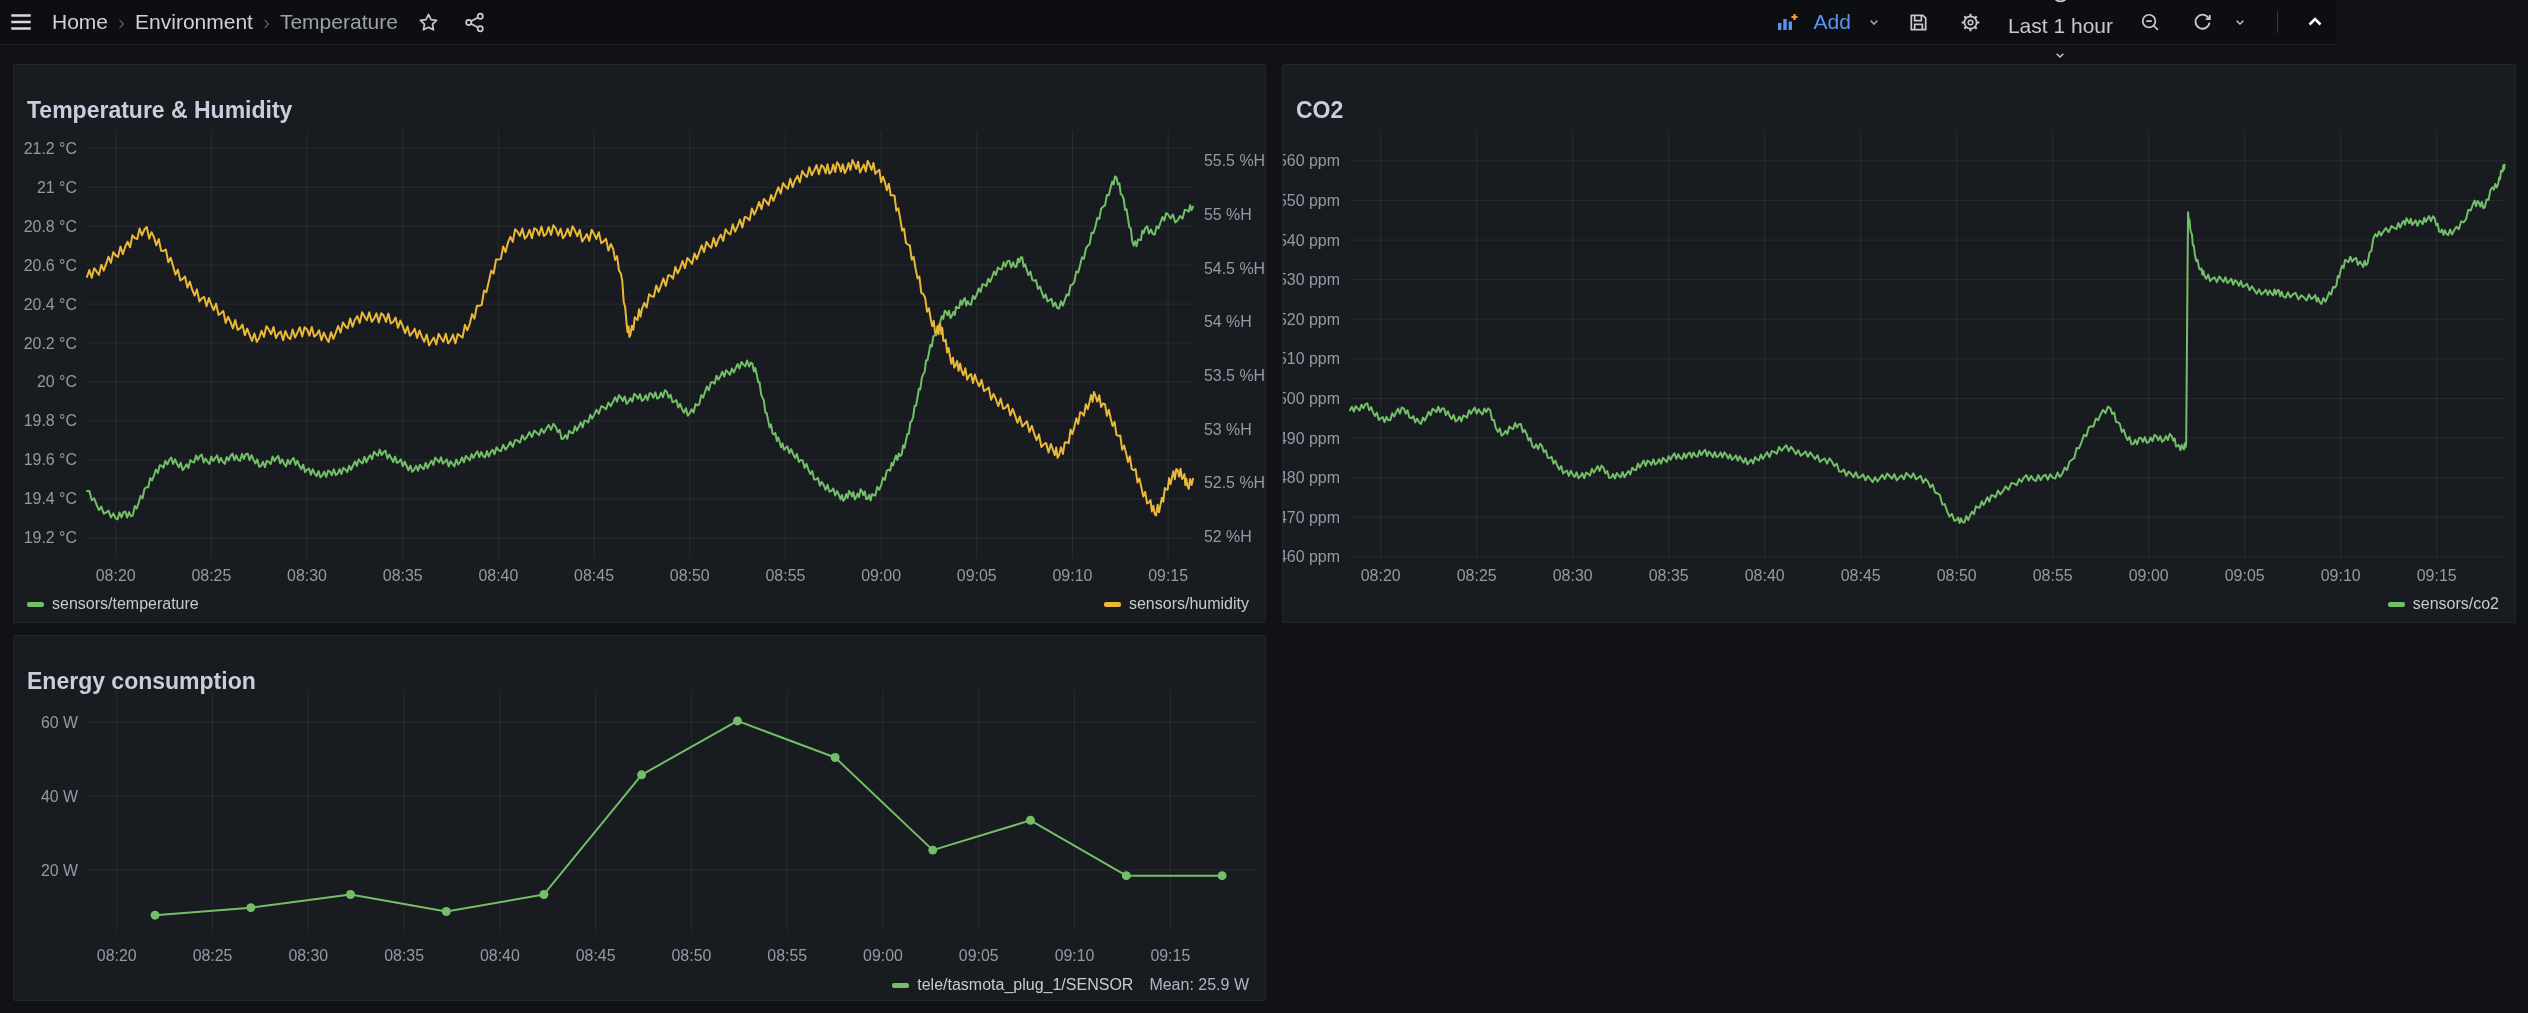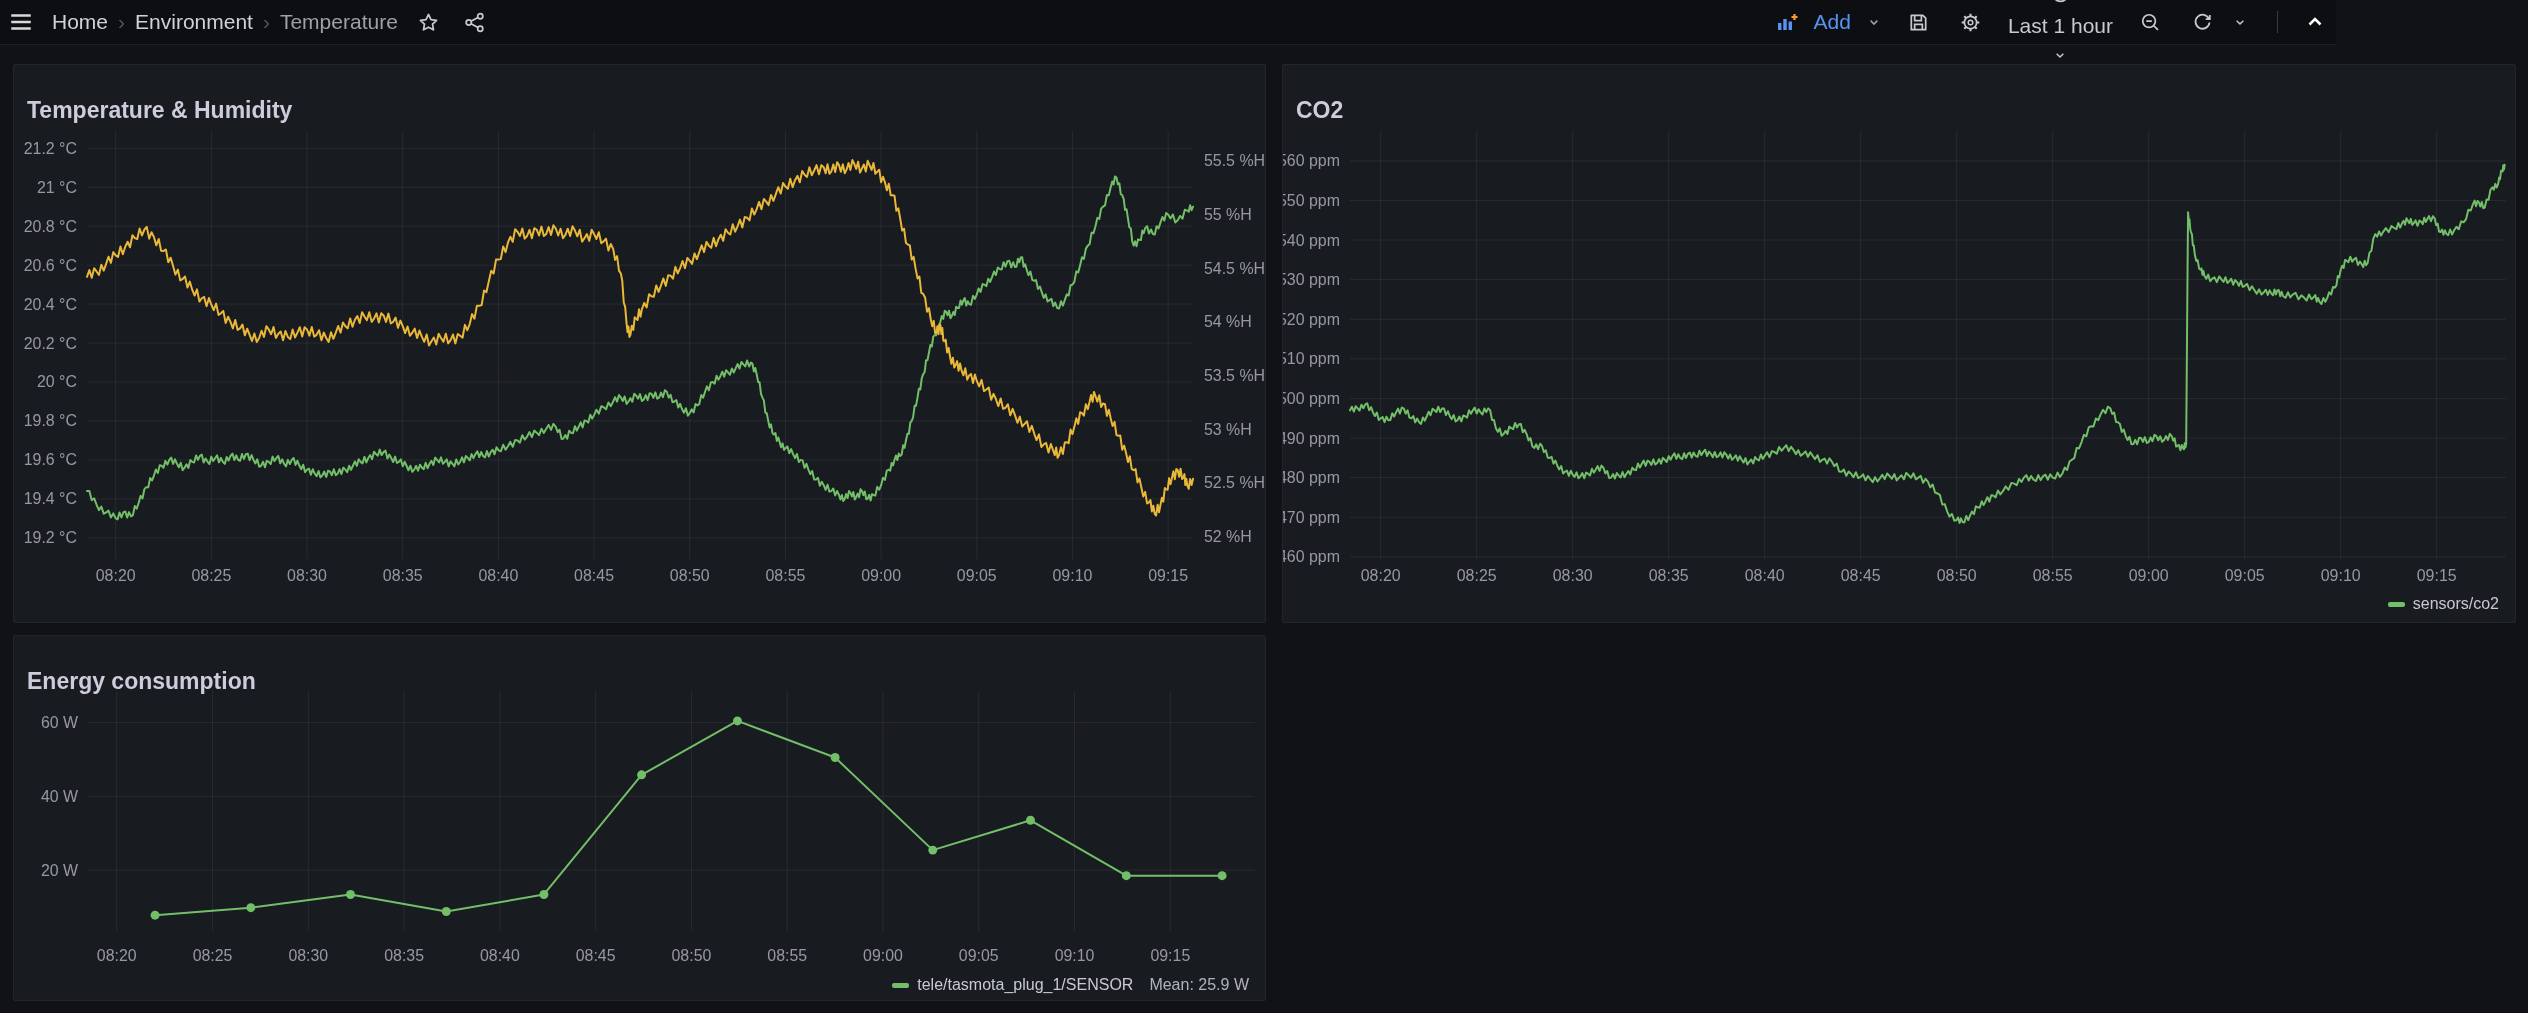--- a/index.html
+++ b/index.html
@@ -187,20 +187,30 @@
         <line x1="964.993079584775" x2="964.993079584775" y1="66" y2="496" class="grid"></line>
         <text x="964.993079584775" y="518" class="tick bottom">09:05</text>
         <line x1="1061.0138408304497" x2="1061.0138408304497" y1="66" y2="496" class="grid"></line>
         <text x="1061.0138408304497" y="518" class="tick bottom">09:10</text>
         <line x1="1157.0346020761247" x2="1157.0346020761247" y1="66" y2="496" class="grid"></line>
         <text x="1157.0346020761247" y="518" class="tick bottom">09:15</text>
         <path d="M72.0 427.6L74.4 427.5L76.8 436.9L79.2 434.9L81.6 441.3L84.0 446.7L86.4 443.2L88.8 450.3L91.2 449.1L93.6 447.2L96.0 454.1L98.4 450.0L100.8 455.0L102.7 456.0L104.6 449.0L106.6 454.1L108.5 449.1L110.4 448.1L112.3 454.2L114.2 448.7L116.2 453.0L118.1 451.7L120.0 442.6L121.9 445.2L123.9 439.3L125.8 432.4L127.7 435.0L129.6 425.7L131.5 423.7L133.5 423.9L135.4 414.5L137.3 417.0L139.2 412.0L141.1 406.0L143.1 409.5L145.0 401.6L146.9 402.2L148.8 404.2L150.7 397.3L152.7 401.0L154.6 396.3L156.5 394.0L158.4 400.4L160.3 395.7L162.3 400.2L164.2 403.7L166.1 399.2L168.0 406.7L169.9 404.1L171.9 400.7L173.8 404.4L175.7 396.4L177.6 398.3L179.5 398.9L181.5 391.8L183.4 396.3L185.3 392.4L187.2 390.9L189.1 398.9L191.1 394.9L193.0 398.3L194.9 400.5L196.8 393.0L198.7 397.5L200.7 394.4L202.6 391.8L204.5 398.8L206.4 394.3L208.3 398.3L210.3 400.3L212.2 393.4L214.1 397.0L216.0 392.4L218.0 390.0L219.9 396.5L221.8 391.8L223.7 396.3L225.6 397.3L227.6 390.4L229.5 395.4L231.4 390.5L233.3 390.0L235.2 396.6L237.2 391.5L239.1 396.3L241.0 399.9L242.9 395.7L244.8 403.2L246.8 402.2L248.7 398.2L250.6 403.7L252.5 397.3L254.4 398.3L256.4 400.5L258.3 393.0L260.2 397.5L262.1 394.4L264.0 392.3L266.0 399.8L267.9 395.8L269.8 400.2L271.7 402.8L273.6 396.3L275.6 400.5L277.5 396.3L279.4 394.4L281.3 401.4L283.2 397.2L285.2 402.2L287.1 405.6L289.0 401.1L290.9 408.6L292.8 406.1L294.8 405.1L296.7 411.2L298.6 405.7L300.5 410.0L302.4 412.6L304.4 407.5L306.3 413.9L308.2 412.0L310.1 408.0L312.1 413.5L314.0 407.1L315.9 408.0L317.8 411.7L319.7 405.7L321.7 411.6L323.6 410.0L325.5 405.5L327.4 410.5L329.3 404.1L331.3 406.1L333.2 408.6L335.1 402.2L337.0 406.3L338.9 402.2L340.9 397.9L342.8 402.3L344.7 395.7L346.6 398.3L348.5 399.8L350.5 393.3L352.4 398.9L354.3 394.4L356.2 391.5L358.1 395.6L360.1 388.1L362.0 390.5L363.9 392.1L365.8 386.0L367.7 391.5L369.7 388.5L371.6 387.0L373.5 395.0L375.4 391.0L377.3 394.4L379.3 398.5L381.2 393.0L383.1 399.4L385.0 398.3L386.9 395.7L388.9 402.7L390.8 398.2L392.7 402.2L394.6 406.7L396.6 402.2L398.5 408.3L400.4 406.1L402.3 402.3L404.2 407.2L406.2 401.1L408.1 404.1L410.0 405.6L411.9 399.2L413.8 404.7L415.8 400.2L417.7 397.3L419.6 401.4L421.5 394.0L423.4 396.3L425.4 398.9L427.3 393.8L429.2 400.2L431.1 398.3L433.0 395.8L435.0 402.8L436.9 397.8L438.8 400.2L440.7 402.9L442.6 395.9L444.6 400.9L446.5 398.3L448.4 393.8L450.3 398.8L452.2 392.4L454.2 394.4L456.1 396.9L458.0 390.5L459.9 394.6L461.8 390.5L463.8 387.6L465.7 393.5L467.6 388.4L469.5 392.4L471.4 393.9L473.4 387.5L475.3 393.0L477.2 388.5L479.1 386.1L481.0 390.7L483.0 383.7L484.9 386.5L487.3 387.7L489.7 381.1L492.1 386.1L494.5 382.6L496.9 378.2L499.3 383.2L501.7 376.3L504.1 376.8L506.5 379.0L508.9 371.5L511.3 376.0L513.7 372.9L516.1 368.4L518.5 373.4L520.9 366.9L523.3 369.0L525.7 371.5L528.1 365.1L530.5 369.2L532.9 365.0L535.3 361.2L537.7 366.2L540.1 360.1L542.5 363.1L544.4 368.5L546.3 366.0L548.3 375.4L550.2 374.8L552.1 371.4L554.0 375.1L555.9 367.1L557.9 369.0L559.8 369.6L561.7 362.5L563.6 367.0L565.5 363.1L567.5 358.6L569.4 363.7L571.3 356.8L573.2 357.2L575.1 358.9L577.1 351.0L579.0 354.9L580.9 351.4L583.3 345.9L585.7 349.9L588.1 342.5L590.5 343.5L592.9 345.6L595.3 338.7L597.7 342.3L600.1 337.7L602.0 333.4L604.0 337.8L605.9 331.2L607.8 333.8L609.7 337.2L611.6 332.7L613.6 340.2L615.5 337.7L617.4 334.3L619.3 337.9L621.2 329.9L623.2 331.8L625.1 334.9L627.0 330.3L628.9 337.2L630.8 335.7L632.8 331.3L634.7 336.3L636.6 329.4L638.5 329.9L640.4 334.0L642.4 328.5L644.3 334.9L646.2 333.8L648.1 328.8L650.0 333.3L652.0 326.4L653.9 327.9L655.8 333.9L657.7 330.9L659.6 338.4L661.6 337.7L663.5 336.3L665.4 343.7L667.3 340.0L669.2 345.5L671.2 348.9L673.1 344.5L675.0 352.0L676.9 349.4L678.9 345.5L680.8 348.7L682.7 340.2L684.6 341.6L686.5 340.3L688.5 331.2L690.4 333.8L692.3 327.9L694.2 322.5L696.1 326.5L698.1 318.6L700.0 318.1L701.9 319.8L703.8 311.9L705.7 315.8L707.7 312.3L709.6 307.8L711.5 312.8L713.4 306.4L715.3 308.4L717.3 310.9L719.2 304.5L721.1 308.6L723.0 304.5L724.9 300.1L726.9 304.6L728.8 298.0L730.7 300.5L732.6 302.5L734.5 296.6L736.5 302.6L738.4 298.6L739.8 299.6L741.3 307.6L742.7 304.0L744.1 310.3L745.6 318.3L747.0 318.5L748.5 330.4L749.9 333.8L751.3 336.6L752.8 349.0L754.2 349.4L755.7 357.2L757.1 363.8L758.5 360.7L760.0 369.6L761.4 370.9L762.9 369.3L764.3 377.3L765.8 373.8L767.2 378.7L768.6 383.7L770.1 379.7L771.5 386.3L773.0 384.6L774.9 382.7L776.8 389.6L778.7 385.5L780.6 390.5L782.6 394.4L784.5 390.4L786.4 398.4L788.3 396.3L790.2 396.8L792.2 404.4L794.1 400.3L796.0 406.1L797.9 410.6L799.8 407.5L801.8 415.9L803.7 415.9L805.6 414.3L807.5 422.3L809.4 418.3L811.4 421.7L813.3 426.4L815.2 421.3L817.1 428.2L819.0 427.6L821.0 425.0L822.9 432.0L824.8 427.5L826.7 431.5L828.2 436.0L829.6 431.5L831.0 437.6L832.5 435.4L833.9 430.6L835.4 434.6L836.8 427.5L838.2 429.5L839.7 433.0L841.1 428.5L842.6 436.0L844.0 433.5L845.4 430.1L846.9 433.7L848.3 425.7L849.8 427.6L851.2 431.7L852.6 428.0L854.1 435.9L855.5 435.4L857.0 431.4L858.4 437.0L859.9 430.5L861.3 431.5L863.2 432.2L865.1 423.3L867.1 426.3L869.0 421.7L870.9 414.3L872.8 416.4L874.7 407.0L876.7 406.1L878.1 407.2L879.5 399.3L881.0 401.9L882.4 396.3L883.9 392.0L885.3 396.5L886.7 389.9L888.2 392.4L889.6 391.0L891.1 381.6L892.5 384.2L893.9 376.8L895.4 370.0L896.8 370.2L898.3 358.8L899.7 357.2L901.1 353.5L902.6 342.0L904.0 342.1L905.5 333.8L906.9 324.9L908.3 325.6L909.8 314.2L911.2 310.3L912.7 308.1L914.1 296.2L915.5 296.3L917.0 288.8L918.4 280.9L919.9 282.5L921.3 272.6L922.7 271.2L924.2 271.3L925.6 262.5L927.1 264.1L928.5 257.5L929.9 251.8L931.4 254.8L932.8 246.7L934.3 247.8L935.7 251.2L937.1 246.7L938.6 254.2L940.0 251.7L941.5 247.8L942.9 250.9L944.3 242.5L945.8 243.9L947.2 244.0L948.7 236.4L950.1 240.5L951.6 236.0L953.0 234.0L954.4 241.5L955.9 237.0L957.3 240.0L959.2 240.7L961.2 231.7L963.1 234.7L965.0 230.2L966.9 224.2L968.8 227.8L970.8 219.9L972.7 220.4L974.6 222.0L976.5 214.6L978.4 217.7L980.4 212.6L982.3 207.3L984.2 210.8L986.1 203.2L988.0 204.8L990.0 205.3L991.9 197.9L993.8 202.4L995.7 197.0L997.6 196.5L999.6 203.1L1001.5 198.0L1003.4 202.8L1004.8 202.5L1006.3 194.4L1007.7 198.0L1009.2 193.0L1010.6 193.0L1012.0 202.4L1013.5 199.9L1014.9 204.8L1016.8 210.9L1018.8 207.3L1020.7 215.7L1022.6 216.5L1024.5 215.9L1026.4 224.8L1028.4 222.3L1030.3 228.2L1032.2 233.7L1034.1 230.2L1036.0 237.3L1038.0 236.0L1039.9 234.7L1041.8 242.1L1043.7 238.4L1045.7 243.9L1047.6 244.4L1049.5 237.0L1051.4 241.5L1053.3 236.0L1055.3 230.2L1057.2 231.4L1059.1 221.0L1061.0 220.4L1062.9 217.6L1064.9 207.1L1066.8 208.2L1068.7 200.9L1070.6 193.0L1072.5 194.6L1074.5 184.3L1076.4 181.3L1078.3 179.6L1080.2 168.2L1082.1 168.8L1084.1 161.8L1086.0 153.4L1087.9 154.5L1089.8 144.1L1091.7 142.2L1093.7 140.9L1095.6 130.5L1097.5 130.7L1099.4 122.7L1100.9 116.9L1102.3 119.9L1103.7 111.8L1105.2 112.9L1106.6 119.8L1108.1 118.7L1109.5 129.6L1110.9 130.5L1112.4 134.4L1113.8 145.4L1115.3 144.7L1116.7 154.0L1118.1 162.9L1119.6 164.1L1121.0 176.9L1122.5 181.3L1123.9 176.9L1125.3 181.9L1126.8 175.0L1128.2 175.5L1129.7 175.7L1131.1 166.2L1132.5 168.8L1134.0 163.7L1135.9 161.7L1137.8 169.1L1139.8 165.1L1141.7 169.6L1143.6 170.2L1145.5 161.8L1147.4 164.0L1149.4 157.9L1151.3 152.6L1153.2 156.1L1155.1 148.5L1157.0 150.0L1159.4 154.0L1161.8 150.0L1164.2 158.0L1166.6 155.9L1169.0 151.5L1171.4 154.2L1173.8 145.2L1176.2 146.1L1177.7 147.3L1179.1 140.7L1180.6 145.7L1182.0 142.2" fill="none" stroke="#73BF69" stroke-width="2" stroke-linejoin="round" stroke-linecap="round"></path>
         <path d="M72.0 212.6L74.4 205.8L76.8 213.6L79.2 203.9L81.6 207.2L84.0 210.7L86.4 200.4L88.8 206.4L91.2 199.6L93.6 192.4L96.0 198.6L98.4 187.8L100.8 191.0L103.2 192.6L105.6 182.1L108.0 189.9L110.4 182.4L112.8 177.3L115.2 182.9L117.6 170.8L120.0 173.8L122.4 174.8L124.8 164.1L127.2 171.1L129.6 165.1L132.0 162.5L134.4 174.3L136.8 167.8L139.2 172.7L141.6 181.0L144.0 174.6L146.4 186.4L148.8 186.7L151.2 185.1L153.6 198.0L156.0 193.4L158.4 201.8L160.8 210.4L163.2 205.3L165.6 216.3L168.0 214.7L170.4 212.3L172.8 223.3L175.2 217.4L177.6 225.5L180.0 231.4L182.4 225.2L184.8 237.4L187.2 234.1L189.6 232.8L192.0 242.2L194.4 233.9L196.8 240.6L199.2 246.0L201.6 239.5L204.0 250.8L206.4 249.2L208.8 246.8L211.2 258.9L213.6 252.7L216.0 257.8L218.4 264.3L220.8 255.9L223.2 265.9L225.6 264.3L228.0 260.5L230.4 271.3L232.8 264.6L235.2 270.8L237.6 277.0L240.0 269.4L242.4 278.0L244.8 274.0L247.2 266.7L249.6 272.9L252.0 262.1L254.4 265.4L256.8 270.2L259.2 262.9L261.6 274.0L264.0 269.7L266.4 267.5L268.8 276.2L271.2 267.0L273.6 272.9L276.0 275.1L278.4 265.4L280.8 273.5L283.2 268.6L285.6 263.2L288.0 272.4L290.4 263.2L292.8 265.4L295.2 271.6L297.6 262.9L300.0 272.6L302.4 270.8L304.9 266.2L307.3 276.2L309.7 268.6L312.1 274.0L314.5 278.0L316.9 268.3L319.3 274.8L321.7 268.6L324.1 261.9L326.5 268.6L328.9 258.4L331.3 262.1L333.7 264.3L336.1 254.3L338.5 262.7L340.9 255.7L343.3 251.9L345.7 258.9L348.1 248.1L350.5 252.4L352.9 256.2L355.3 248.1L357.7 257.8L360.1 254.6L362.5 249.2L364.9 258.4L367.3 249.2L369.7 251.4L372.1 257.8L374.5 249.5L376.9 259.4L379.3 257.8L381.7 253.5L384.1 263.8L386.5 256.5L388.9 262.1L391.3 269.1L393.7 262.4L396.1 271.8L398.5 268.6L400.9 264.6L403.3 274.0L405.7 266.5L408.1 272.9L410.5 277.8L412.9 270.5L415.3 281.5L417.7 277.2L420.1 273.5L422.5 280.5L424.9 269.7L427.3 274.0L429.7 277.8L432.1 269.7L434.5 279.4L436.9 276.2L439.3 270.5L441.7 279.4L444.1 270.0L446.5 271.8L448.9 273.7L451.3 260.8L453.7 266.2L456.1 260.0L458.5 250.0L460.9 254.6L463.3 241.7L465.7 241.7L468.1 240.9L470.5 226.3L472.9 227.9L475.3 216.9L477.7 206.4L480.1 209.3L482.5 195.3L484.9 195.3L487.3 194.8L489.7 182.1L492.1 187.8L494.5 178.1L496.9 172.4L499.3 177.5L501.7 164.9L504.1 167.3L506.5 171.6L508.9 164.1L511.3 174.3L513.7 171.6L516.1 165.4L518.5 173.8L520.9 163.8L523.3 165.1L525.7 171.1L528.1 162.2L530.5 171.6L532.9 169.5L535.3 162.7L537.7 170.5L540.1 160.8L542.5 164.1L544.9 171.1L547.3 164.3L549.7 173.8L552.1 170.5L554.5 164.3L556.9 171.6L559.3 161.9L561.7 166.2L564.1 171.9L566.5 165.4L568.9 177.3L571.3 173.8L573.7 169.7L576.1 176.5L578.5 165.4L580.9 169.5L583.3 174.6L585.7 167.8L588.1 178.9L590.5 177.0L592.9 174.3L595.3 186.2L597.7 179.7L600.1 184.5L602.0 195.6L604.0 191.8L605.9 206.4L607.8 209.3L609.2 216.6L610.7 238.4L612.1 242.7L613.6 260.0L614.5 268.1L615.5 262.4L616.4 272.9L617.4 270.8L618.8 261.6L620.3 265.9L621.7 253.2L623.2 254.6L624.6 255.9L626.0 245.2L627.5 252.7L628.9 244.9L631.3 238.7L633.7 243.3L636.1 230.1L638.5 232.0L640.9 232.5L643.3 221.2L645.7 227.7L648.1 221.2L650.5 214.2L652.9 221.7L655.3 210.9L657.7 211.5L660.1 214.5L662.5 202.6L664.9 209.1L667.3 203.9L669.7 196.7L672.1 203.9L674.5 193.7L676.9 196.4L679.3 199.6L681.7 189.1L684.1 194.8L686.5 187.8L688.9 181.0L691.3 187.8L693.7 177.5L696.1 181.3L698.5 183.5L700.9 173.5L703.3 181.9L705.7 174.8L708.1 170.3L710.5 176.5L712.9 164.9L715.3 168.4L717.7 170.0L720.1 159.8L722.5 167.3L724.9 161.9L727.3 155.2L729.7 163.0L732.1 152.5L734.5 153.3L736.9 156.0L739.3 143.9L741.7 150.1L744.1 144.7L746.5 137.4L748.9 144.7L751.3 134.4L753.7 137.1L756.1 140.6L758.5 130.4L760.9 136.3L763.3 129.6L765.8 122.6L768.2 129.0L770.6 118.5L773.0 122.0L775.4 124.2L777.8 114.2L780.2 122.6L782.6 115.6L785.0 111.3L787.4 117.7L789.8 106.4L792.2 110.2L794.6 112.3L797.0 102.6L799.4 110.7L801.8 105.9L804.2 100.5L806.6 109.6L809.0 100.5L811.4 102.6L813.3 108.6L815.2 99.7L817.1 109.1L819.0 107.0L821.0 99.9L822.9 107.5L824.8 97.5L826.7 100.5L828.6 107.0L830.6 99.7L832.5 108.6L834.4 104.8L836.3 98.3L838.2 105.3L840.2 95.4L842.1 99.4L844.0 104.3L845.9 97.0L847.8 108.0L849.8 103.7L851.7 99.9L853.6 107.0L855.5 96.2L857.4 100.5L859.4 105.3L861.3 98.3L863.2 109.1L865.1 107.0L867.1 105.1L869.0 117.7L870.9 112.1L872.8 117.7L874.7 125.8L876.7 119.1L878.6 130.7L880.5 130.7L882.4 131.2L884.3 146.3L886.3 143.9L888.2 154.4L890.1 166.2L892.0 164.3L893.9 178.6L895.9 180.2L897.8 181.0L899.7 195.3L901.6 192.6L903.5 203.9L905.5 214.2L907.4 212.3L909.3 228.7L911.2 229.8L913.1 233.3L915.1 247.6L917.0 244.1L918.9 255.7L920.3 262.1L921.8 256.8L923.2 269.1L924.7 268.6L925.6 262.1L926.6 270.2L927.5 260.0L928.5 261.1L929.5 270.0L930.4 264.0L931.4 276.4L932.3 277.2L933.8 275.6L935.2 288.5L936.7 284.0L938.1 292.3L939.5 299.9L941.0 293.7L942.4 303.6L943.9 300.9L945.3 297.2L946.7 306.9L948.2 299.6L949.6 306.3L951.6 311.4L953.5 304.4L955.4 315.8L957.3 311.7L959.2 310.1L961.2 319.3L963.1 310.6L965.0 317.1L967.4 322.5L969.8 316.0L972.2 327.3L974.6 325.7L977.0 323.6L979.4 336.0L981.8 330.0L984.2 335.4L986.6 342.4L989.0 334.6L991.4 345.1L993.8 344.0L996.2 340.5L998.6 351.6L1001.0 345.1L1003.4 351.6L1005.8 359.1L1008.2 352.9L1010.6 362.9L1013.0 360.2L1015.4 357.5L1017.8 368.3L1020.2 362.1L1022.6 369.9L1025.0 376.4L1027.4 370.7L1029.8 383.4L1032.2 380.7L1034.6 379.3L1037.0 388.8L1039.4 380.4L1041.8 387.2L1043.3 391.5L1044.7 383.9L1046.1 394.2L1047.6 391.5L1049.5 383.7L1051.4 390.4L1053.3 378.8L1055.3 378.5L1057.2 379.6L1059.1 365.9L1061.0 370.4L1062.9 363.4L1064.9 354.6L1066.8 360.2L1068.7 348.4L1070.6 349.4L1072.5 351.9L1074.5 340.5L1076.4 345.4L1078.3 337.6L1079.7 331.1L1081.2 338.1L1082.6 328.1L1084.1 332.2L1086.0 337.8L1087.9 331.4L1089.8 343.2L1091.7 339.7L1093.7 340.5L1095.6 352.1L1097.5 345.9L1099.4 354.8L1101.3 362.4L1103.3 358.1L1105.2 371.5L1107.1 372.1L1109.0 371.8L1110.9 386.1L1112.9 382.0L1114.8 389.3L1116.7 398.5L1118.6 392.8L1120.5 405.5L1122.5 406.6L1124.4 405.5L1126.3 418.9L1128.2 414.9L1130.1 423.8L1132.1 433.0L1134.0 428.4L1135.9 440.0L1137.8 438.9L1139.3 436.7L1140.7 448.0L1142.2 442.4L1143.6 450.7L1145.0 452.1L1146.5 441.3L1147.9 448.9L1149.4 441.0L1150.8 434.3L1152.2 438.3L1153.7 424.6L1155.1 425.9L1156.6 426.2L1158.0 414.6L1159.4 420.8L1160.9 414.1L1162.3 407.6L1163.8 415.7L1165.2 405.5L1166.6 406.6L1168.1 413.3L1169.5 405.2L1171.0 415.4L1172.4 414.1L1173.4 410.6L1174.3 421.6L1175.3 415.2L1176.2 421.6L1177.7 425.4L1179.1 415.4L1180.6 421.6L1182.0 415.2" fill="none" stroke="#EAB839" stroke-width="2" stroke-linejoin="round" stroke-linecap="round"></path>
       </svg>
     <h2 class="panel-title">Temperature &amp; Humidity</h2>
+    <div class="legend split lg-a">
+      <span class="legend-item">
+        <span class="swatch" style="background: rgb(115, 191, 105);"></span>
+        <span>sensors/temperature</span>
+      </span>
+      <span class="legend-item">
+        <span class="swatch" style="background: rgb(234, 184, 57);"></span>
+        <span>sensors/humidity</span>
+      </span>
+    </div>
   </section>
 
   <section class="panel" style="left:1282px;top:64px;width:1234px;height:559px;">
     <svg class="chart-svg" viewBox="0 0 1234 559">
         <line x1="66" x2="1226" y1="96.20332717190396" y2="96.20332717190396" class="grid"></line>
         <text x="56" y="96.20332717190396" class="tick left">560 ppm</text>
         <line x1="66" x2="1226" y1="135.94454713493536" y2="135.94454713493536" class="grid"></line>
         <text x="56" y="135.94454713493536" class="tick left">550 ppm</text>
         <line x1="66" x2="1226" y1="175.6857670979668" y2="175.6857670979668" class="grid"></line>
         <text x="56" y="175.6857670979668" class="tick left">540 ppm</text>

